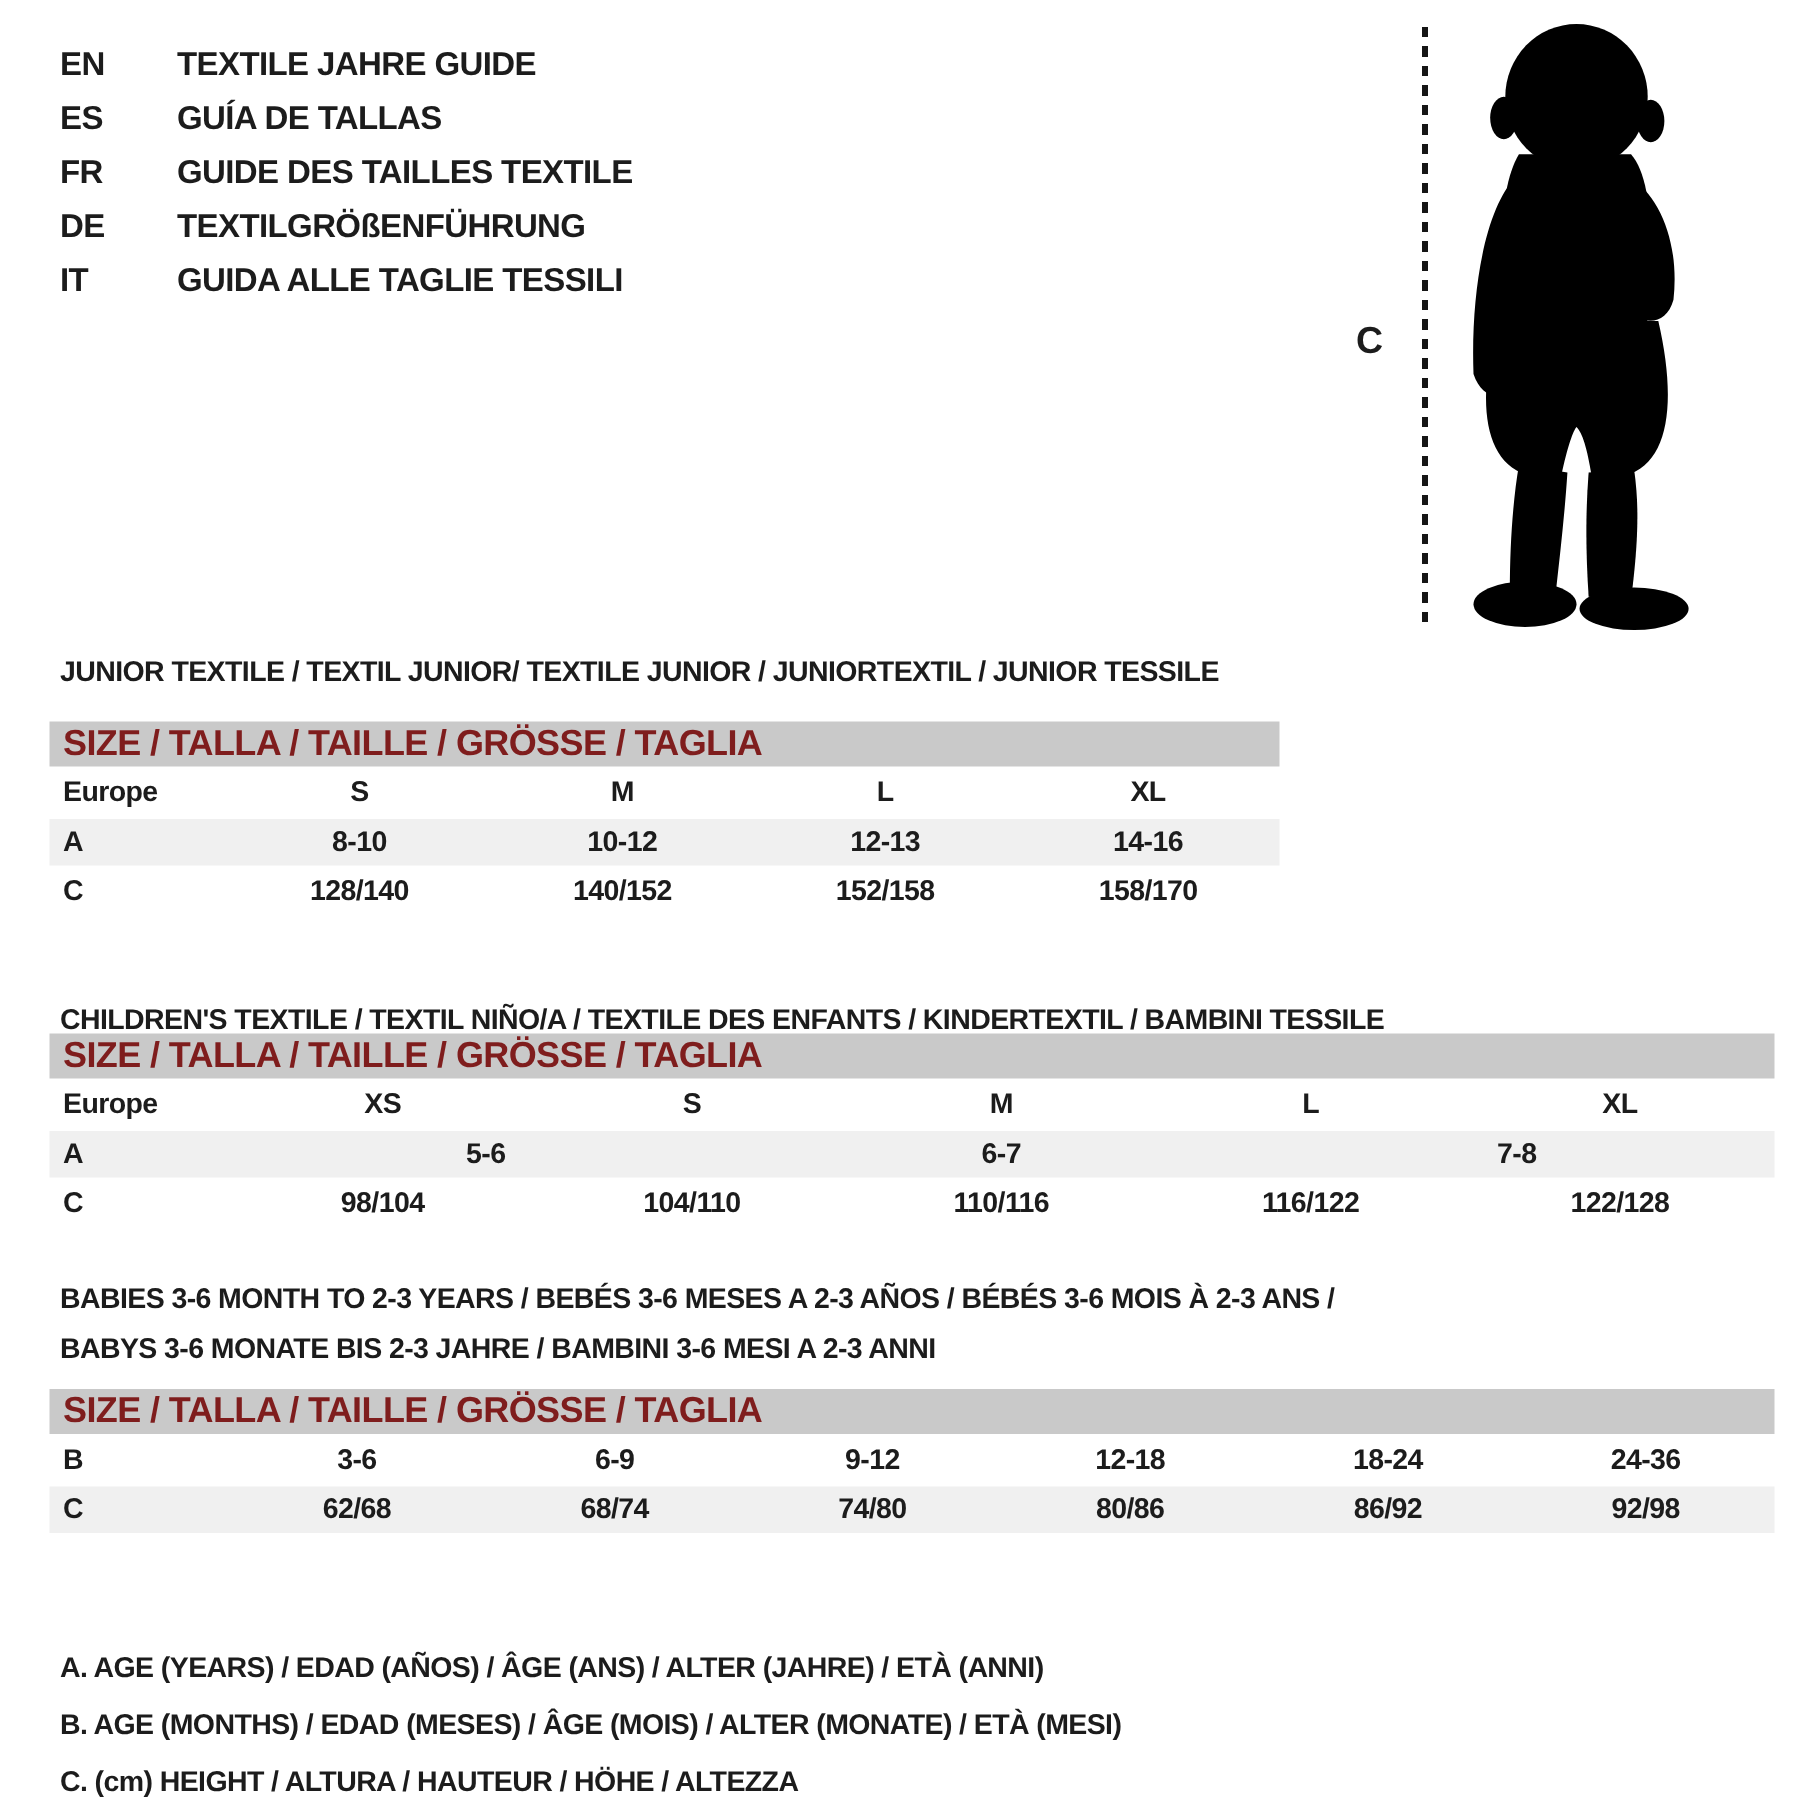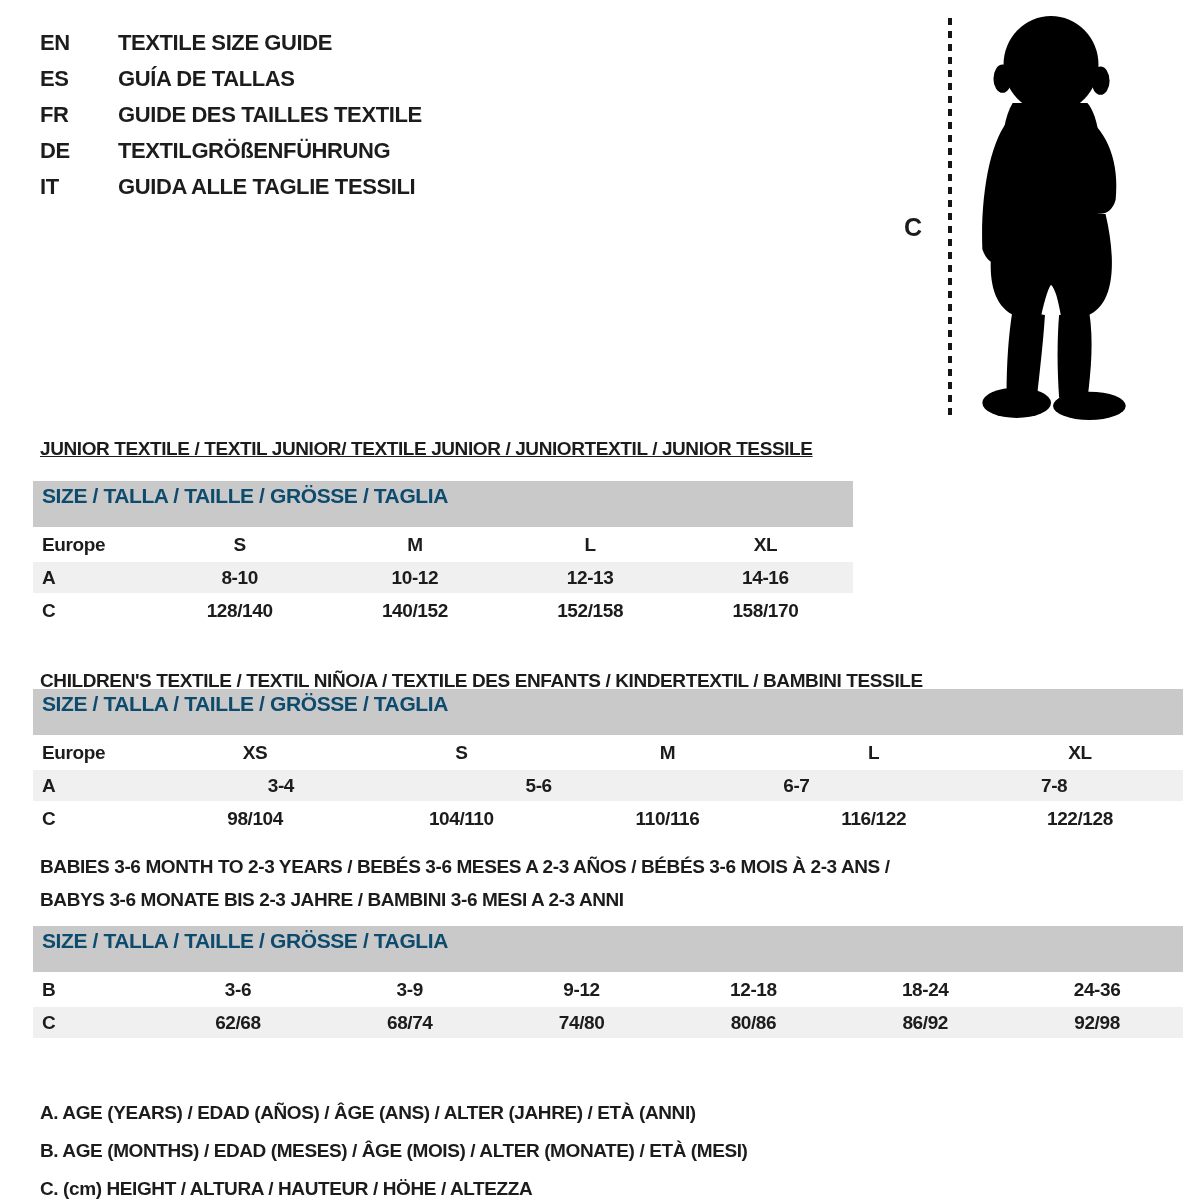--- a/index.html
+++ b/index.html
@@ -16,40 +16,40 @@
     background:repeating-linear-gradient(to bottom,#151515 0 7px,transparent 7px 13px);}
   .measure-label{position:absolute;left:904px;top:213px;font-size:25px;}
   .figure-svg{position:absolute;left:960px;top:12px;width:180px;height:408px;}
 
   
   .sec-title{position:absolute;margin:0;font-size:19px;letter-spacing:-0.4px;white-space:nowrap;font-weight:bold;}
   .sec-title .line2{display:block;margin-top:11px;}
 
   
   .tbl{position:absolute;}
-  .tbl-head{height:46px;line-height:30px;background:#c9c9c9;color:#0c4a6e;padding-left:9px;
-    font-size:21px;letter-spacing:-0.4px;}
+  .tbl-head{height:30px;line-height:30px;background:#c9c9c9;color:#7f1d1d;padding-left:9px;
+    font-size:24px;letter-spacing:-0.4px;}
   .tbl-row{display:flex;height:31px;line-height:31px;margin-top:2px;font-size:19px;letter-spacing:-0.4px;}
   .tbl-row.alt{background:#f0f0f0;}
   .row-label{flex:0 0 110px;width:110px;padding-left:9px;}
   .cell{flex:1;text-align:center;}
 
   
   .legend{position:absolute;left:40px;top:1094px;}
   .legend-line{height:38px;line-height:38px;font-size:19px;letter-spacing:-0.4px;white-space:nowrap;}
 </style>
 </head>
 <body>
 
 <div class="canvas">
 
   <section class="lang-block">
     <div class="lang-row">
       <span class="lang-code">EN</span>
-      <span class="lang-label">TEXTILE SIZE GUIDE</span>
+      <span class="lang-label">TEXTILE JAHRE GUIDE</span>
     </div>
     <div class="lang-row">
       <span class="lang-code">ES</span>
       <span class="lang-label">GUÍA DE TALLAS</span>
     </div>
     <div class="lang-row">
       <span class="lang-code">FR</span>
       <span class="lang-label">GUIDE DES TAILLES TEXTILE</span>
     </div>
     <div class="lang-row">
@@ -73,21 +73,21 @@
       <path d="M50,105 C30,125 20,180 22,235 C28,253 43,253 47,240 C48,195 52,150 60,118 Z"></path>
       <path d="M124,104 C146,118 158,150 154,186 C150,201 137,203 129,196 C128,165 120,135 112,112 Z"></path>
       <path d="M38,200 C24,252 28,293 58,302 L80,302 C84,283 88,272 90,270 C94,274 97,284 100,302 L122,302 C152,294 156,252 144,200 Z"></path>
       <path d="M52,295 L84,300 C82,330 79,355 76,382 L46,378 C46,348 48,318 52,295 Z"></path>
       <ellipse cx="56" cy="387" rx="34" ry="15"></ellipse>
       <path d="M98,300 L128,298 C132,325 130,352 126,384 L98,382 C96,352 96,325 98,300 Z"></path>
       <ellipse cx="128" cy="390" rx="36" ry="14"></ellipse>
     </g>
   </svg>
 
-  <h2 class="sec-title" style="left:40px;top:438px;text-decoration:underline;">JUNIOR TEXTILE / TEXTIL JUNIOR/ TEXTILE JUNIOR / JUNIORTEXTIL / JUNIOR TESSILE</h2>
+  <h2 class="sec-title" style="left:40px;top:438px;">JUNIOR TEXTILE / TEXTIL JUNIOR/ TEXTILE JUNIOR / JUNIORTEXTIL / JUNIOR TESSILE</h2>
   <div class="tbl" style="left:33px;top:481px;width:820px;">
     <div class="tbl-head">SIZE / TALLA / TAILLE / GRÖSSE / TAGLIA</div>
     <div class="tbl-row">
       <span class="row-label">Europe</span>
       <span class="cell">S</span>
       <span class="cell">M</span>
       <span class="cell">L</span>
       <span class="cell">XL</span>
     </div>
     <div class="tbl-row alt">
@@ -112,21 +112,20 @@
     <div class="tbl-row">
       <span class="row-label">Europe</span>
       <span class="cell">XS</span>
       <span class="cell">S</span>
       <span class="cell">M</span>
       <span class="cell">L</span>
       <span class="cell">XL</span>
     </div>
     <div class="tbl-row alt">
       <span class="row-label">A</span>
-      <span class="cell">3-4</span>
       <span class="cell">5-6</span>
       <span class="cell">6-7</span>
       <span class="cell">7-8</span>
     </div>
     <div class="tbl-row">
       <span class="row-label">C</span>
       <span class="cell">98/104</span>
       <span class="cell">104/110</span>
       <span class="cell">110/116</span>
       <span class="cell">116/122</span>
@@ -136,21 +135,21 @@
 
   <h2 class="sec-title" style="left:40px;top:856px;">
     <span class="line1">BABIES 3-6 MONTH TO 2-3 YEARS / BEBÉS 3-6 MESES A 2-3 AÑOS / BÉBÉS 3-6 MOIS À 2-3 ANS /</span>
     <span class="line2">BABYS 3-6 MONATE BIS 2-3 JAHRE / BAMBINI 3-6 MESI A 2-3 ANNI</span>
   </h2>
   <div class="tbl" style="left:33px;top:926px;width:1150px;">
     <div class="tbl-head">SIZE / TALLA / TAILLE / GRÖSSE / TAGLIA</div>
     <div class="tbl-row">
       <span class="row-label">B</span>
       <span class="cell">3-6</span>
-      <span class="cell">3-9</span>
+      <span class="cell">6-9</span>
       <span class="cell">9-12</span>
       <span class="cell">12-18</span>
       <span class="cell">18-24</span>
       <span class="cell">24-36</span>
     </div>
     <div class="tbl-row alt">
       <span class="row-label">C</span>
       <span class="cell">62/68</span>
       <span class="cell">68/74</span>
       <span class="cell">74/80</span>

